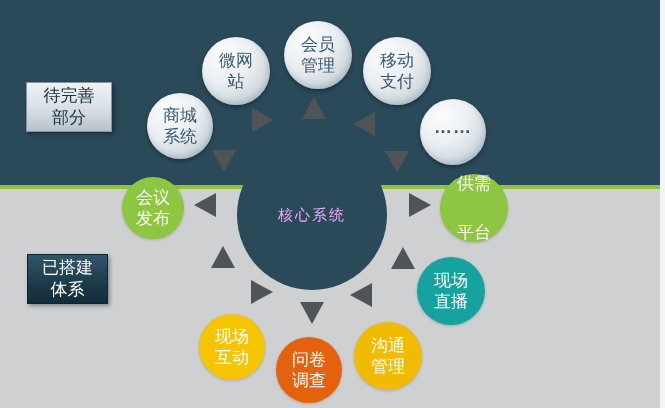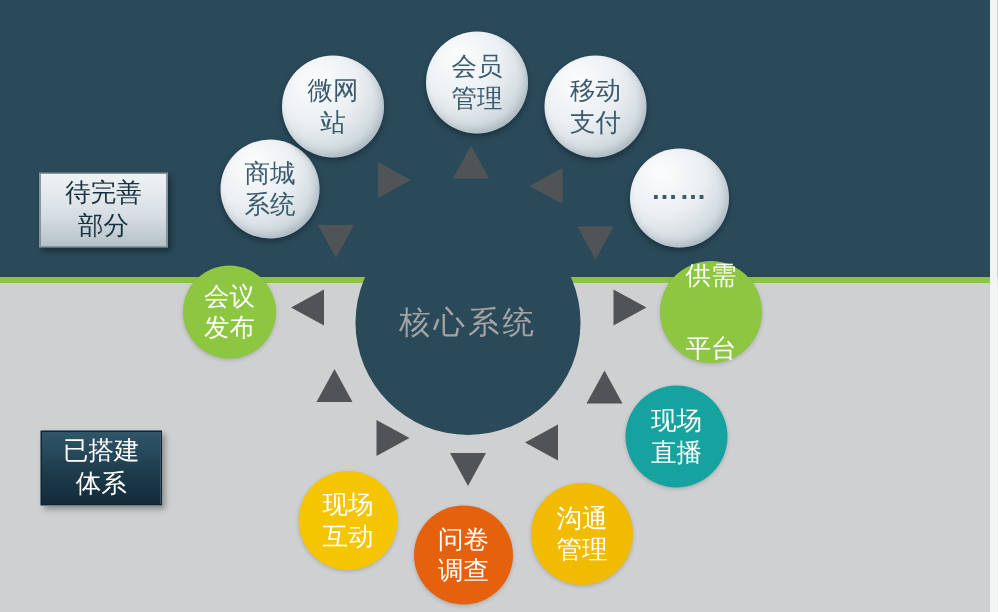--- a/index.html
+++ b/index.html
@@ -9,21 +9,21 @@
   }
   .band { position:absolute; left:0; width:665px; }
   .band.top    { top:0;   height:185px; }
   .band.line   { top:185px; height:4px; }
   .band.bottom { top:189px; height:219px; }
   .edge-strip  { position:absolute; top:0; right:0; width:5px; height:408px; z-index:30; }
 
   .center-circle {
     position:absolute; border-radius:50%; z-index:5;
     display:flex; align-items:center; justify-content:center;
-    color:#a3a3a3; font-size:21px; letter-spacing:2px; white-space:nowrap;
+    color:#f0abfc; font-size:15px; letter-spacing:2px; white-space:nowrap;
   }
 
   .node {
     position:absolute; border-radius:50%; z-index:15;
     display:flex; flex-direction:column; align-items:center; justify-content:center;
     text-align:center; font-size:17px; line-height:21px;
   }
   .node.silver {
     background: radial-gradient(circle at 32% 25%, #fbfcfd 0%, #ecf0f3 40%, #cdd6db 75%, #aebbc3 100%);
     color:#3A5A6E;
@@ -33,21 +33,21 @@
     color:#fff;
     box-shadow: 0 1px 3px rgba(0,0,0,0.18);
   }
   .node .dots { letter-spacing:1px; transform:translateY(-25%); font-size:18px; font-weight:bold; }
 
   .arrow { position:absolute; width:0; height:0; z-index:10; }
 
   .tag {
     position:absolute; z-index:25;
     display:flex; flex-direction:column; align-items:center; justify-content:center;
-    font-size:17px; line-height:22px; text-align:center;margin-top:33px;
+    font-size:17px; line-height:22px; text-align:center;
   }
   .tag.tag-silver {
     left:26px; top:82px; width:84px; height:48px;
     background:linear-gradient(180deg,#eff2f5 0%, #d8dfe4 55%, #b6c1c9 100%);
     color:#17333F; border:1px solid #8795a0;
     box-shadow:2px 2px 4px rgba(0,0,0,0.4);
   }
   .tag.tag-dark {
     left:27px; top:254px; width:79px; height:48px;
     background:linear-gradient(180deg,#30566A 0%, #1c3a4a 60%, #122B39 100%);
@@ -75,21 +75,21 @@
   <div class="tag tag-dark">
     <div>已搭建</div>
     <div>体系</div>
   </div>
 
   <div class="edge-strip" style="background: rgb(243, 244, 244);"></div>
 <div class="node silver" style="left: 147px; top: 93px; width: 66px; height: 66px;">
       <div>商城</div>
       <div>系统</div>
     </div>
-    <div class="node silver" style="left: 188px; top: 37px; width: 68px; height: 68px;">
+    <div class="node silver" style="left: 202px; top: 37px; width: 68px; height: 68px;">
       <div>微网</div>
       <div>站</div>
     </div>
     <div class="node silver" style="left: 284px; top: 21px; width: 68px; height: 68px;">
       <div>会员</div>
       <div>管理</div>
     </div>
     <div class="node silver" style="left: 363px; top: 37px; width: 68px; height: 68px;">
       <div>移动</div>
       <div>支付</div>

